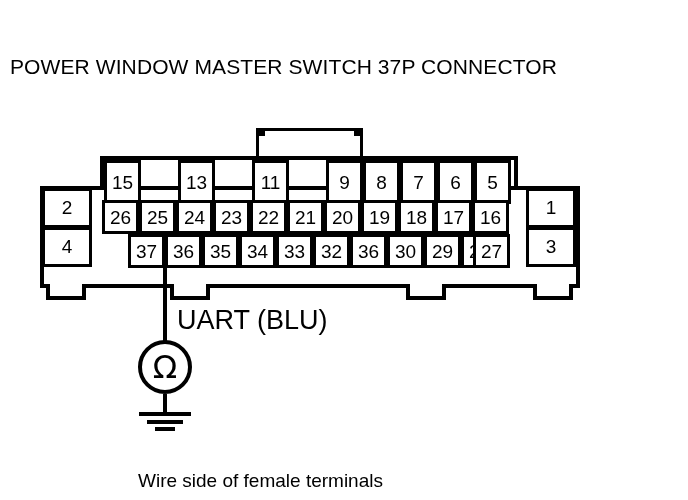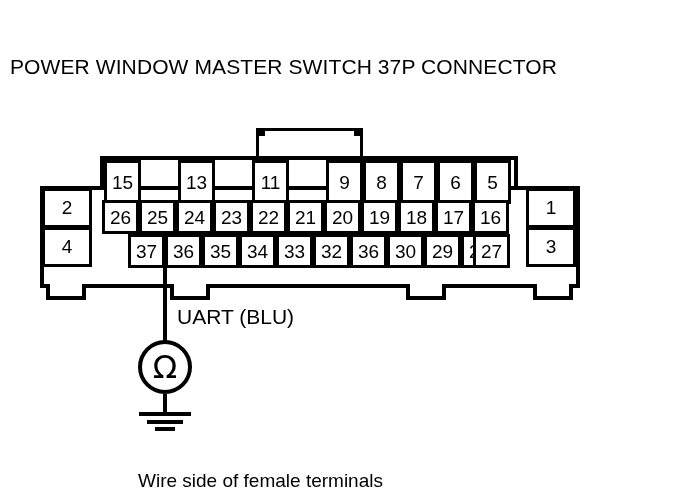--- a/index.html
+++ b/index.html
@@ -137,21 +137,21 @@
     left: 163px;
     top: 268px;
     width: 4px;
     height: 78px;
     background: #000;
   }
   #wire-label {
     position: absolute;
     left: 177px;
     top: 305px;
-    font-size: 21px;
+    font-size: 27px;
     white-space: nowrap;
   }
 
   
   #ohmmeter {
     position: absolute;
     left: 138px;
     top: 340px;
     width: 54px;
     height: 54px;

